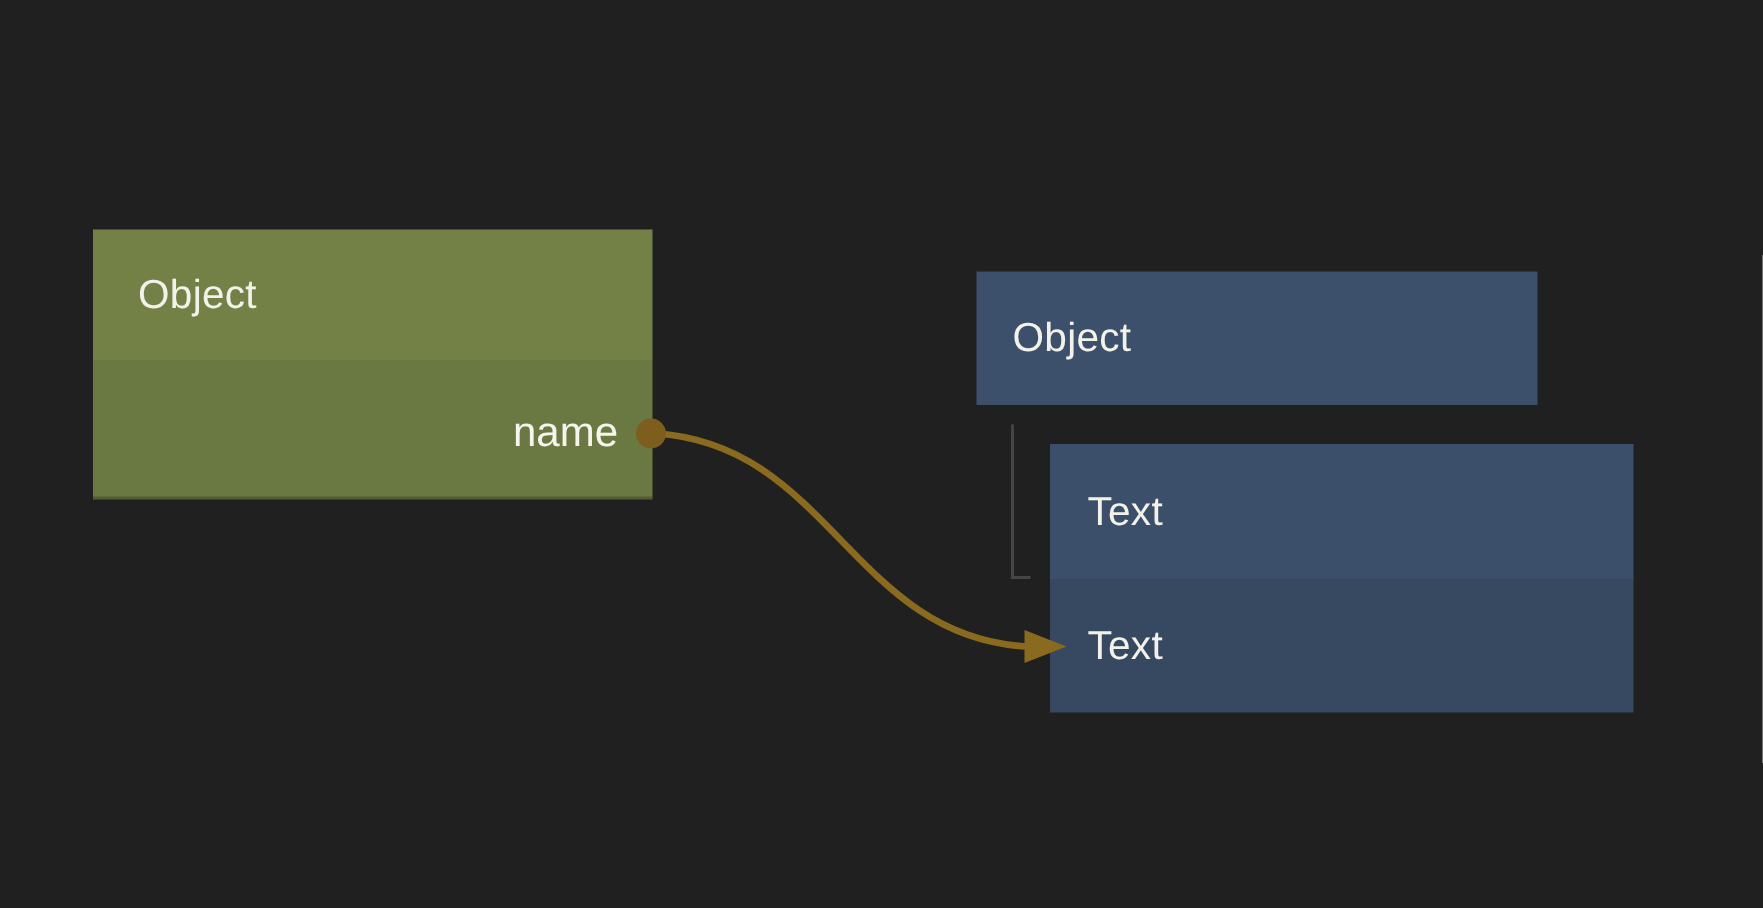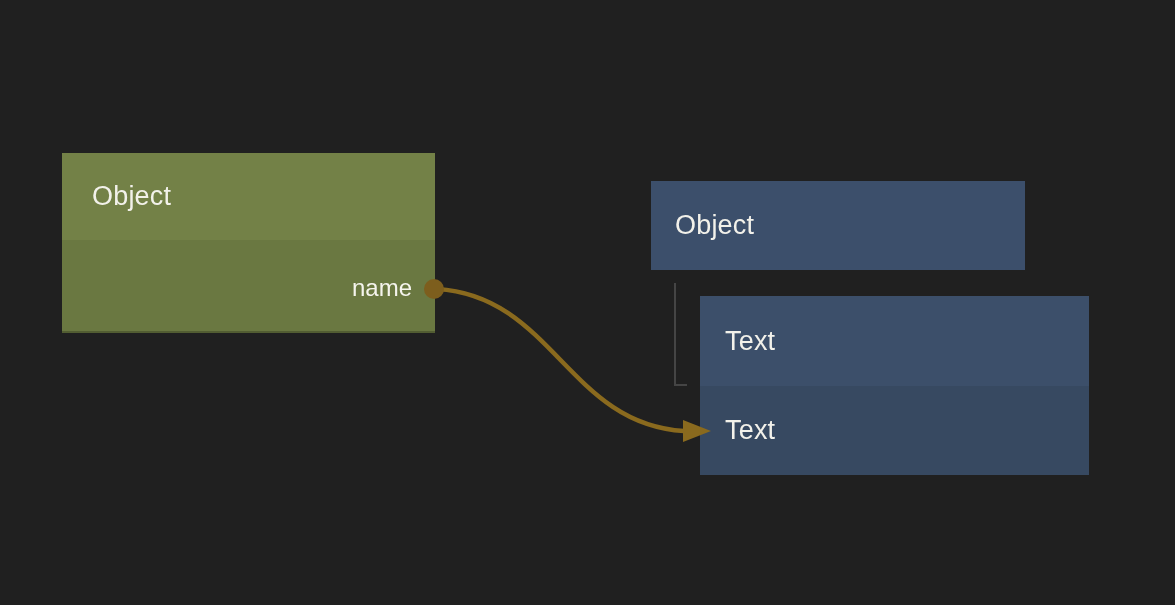--- a/index.html
+++ b/index.html
@@ -32,21 +32,21 @@
     height: 93px; background: #6a7841;
     position: relative;
     box-shadow: inset 0 -2px 0 rgba(0,0,0,0.22);
   }
   .port-row {
     position: absolute;
     right: 23px; top: 33px;
     height: 30px; line-height: 30px;
     text-align: right;
   }
-  .port-label { font-size: 24px; color: #f5f4ed; }
+  .port-label { font-size: 28px; color: #f5f4ed; }
   
   .group-node {
     left: 651px; top: 181px; width: 374px; height: 89px;
     background: #3c4f6b;
     display: flex; align-items: center; padding-left: 24px;
   }
   
   .text-node { left: 700px; top: 296px; width: 389px; height: 179px; }
   .text-header {
     height: 90px; background: #3c4f6a;

